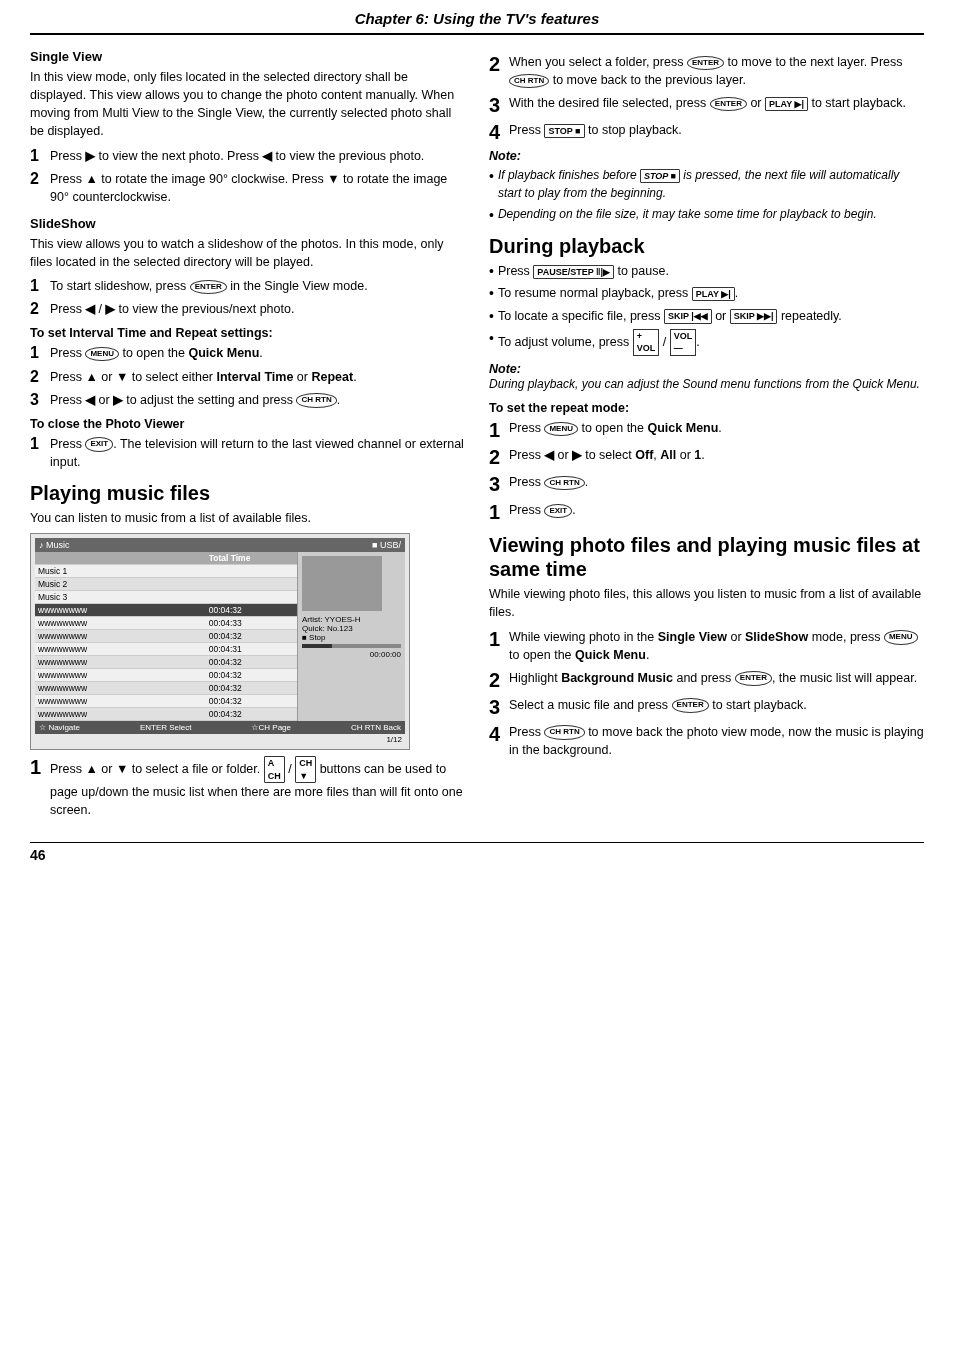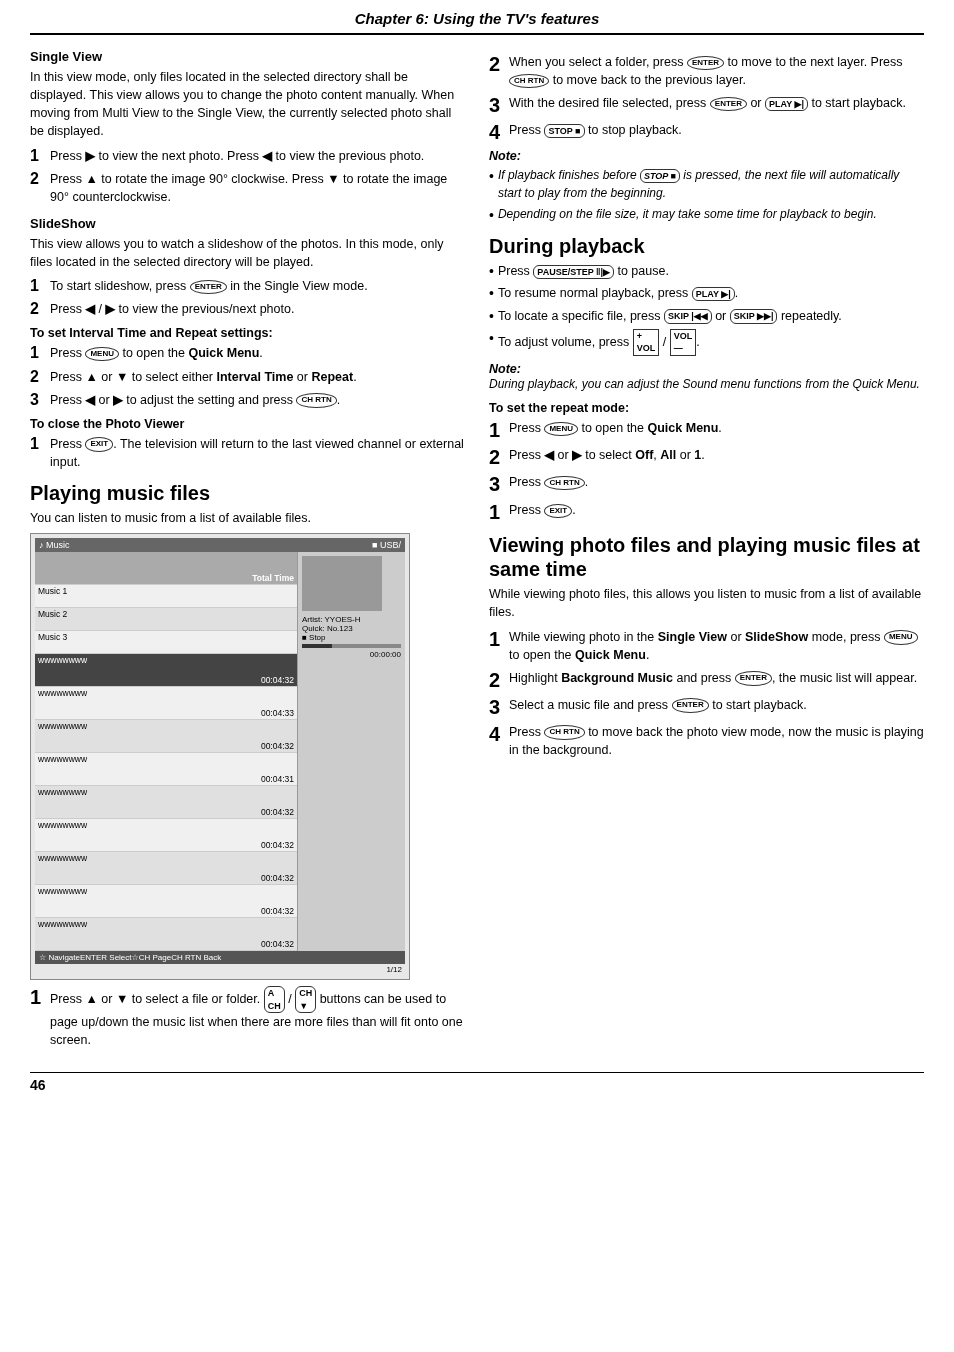--- a/index.html
+++ b/index.html
@@ -107,21 +107,21 @@
       line-height: 1.45;
     }
     .bullet-dot {
       font-size: 14px;
       line-height: 1.3;
     }
     
     .key-btn {
       display: inline-block;
       border: 1px solid #333;
-      border-radius: 6px;
+      border-radius: 1px;
       padding: 0 3px;
       font-size: 9px;
       font-weight: bold;
       vertical-align: middle;
       line-height: 1.4;
       white-space: nowrap;
     }
     .key-circle {
       display: inline-block;
       border: 1px solid #333;
@@ -169,37 +169,38 @@
       background: #f0f0f0;
     }
     .mp-row:nth-child(odd) {
       background: #e0e0e0;
     }
     .mp-row-selected {
       background: #444 !important;
       color: #fff;
     }
     .mp-col1 { flex: 2; }
-    .mp-col2 { flex: 1; text-align: right; margin-top: 20px; }
+    .mp-col2 { flex: 1; text-align: left; }
     .mp-list-area {
       flex: 1;
     }
     .mp-info-panel {
       width: 108px;
       background: #ccc;
       border-left: 1px solid #999;
       padding: 4px;
       font-size: 8px;
     }
     .mp-bottom-bar {
       background: #555;
       color: #fff;
       padding: 2px 4px;
       font-size: 8px;
       display: flex;
+      justify-content: space-between;
     }
     .mp-progress {
       background: #888;
       height: 4px;
       margin: 2px 0;
     }
     .mp-progress-fill {
       background: #333;
       height: 4px;
       width: 30%;

